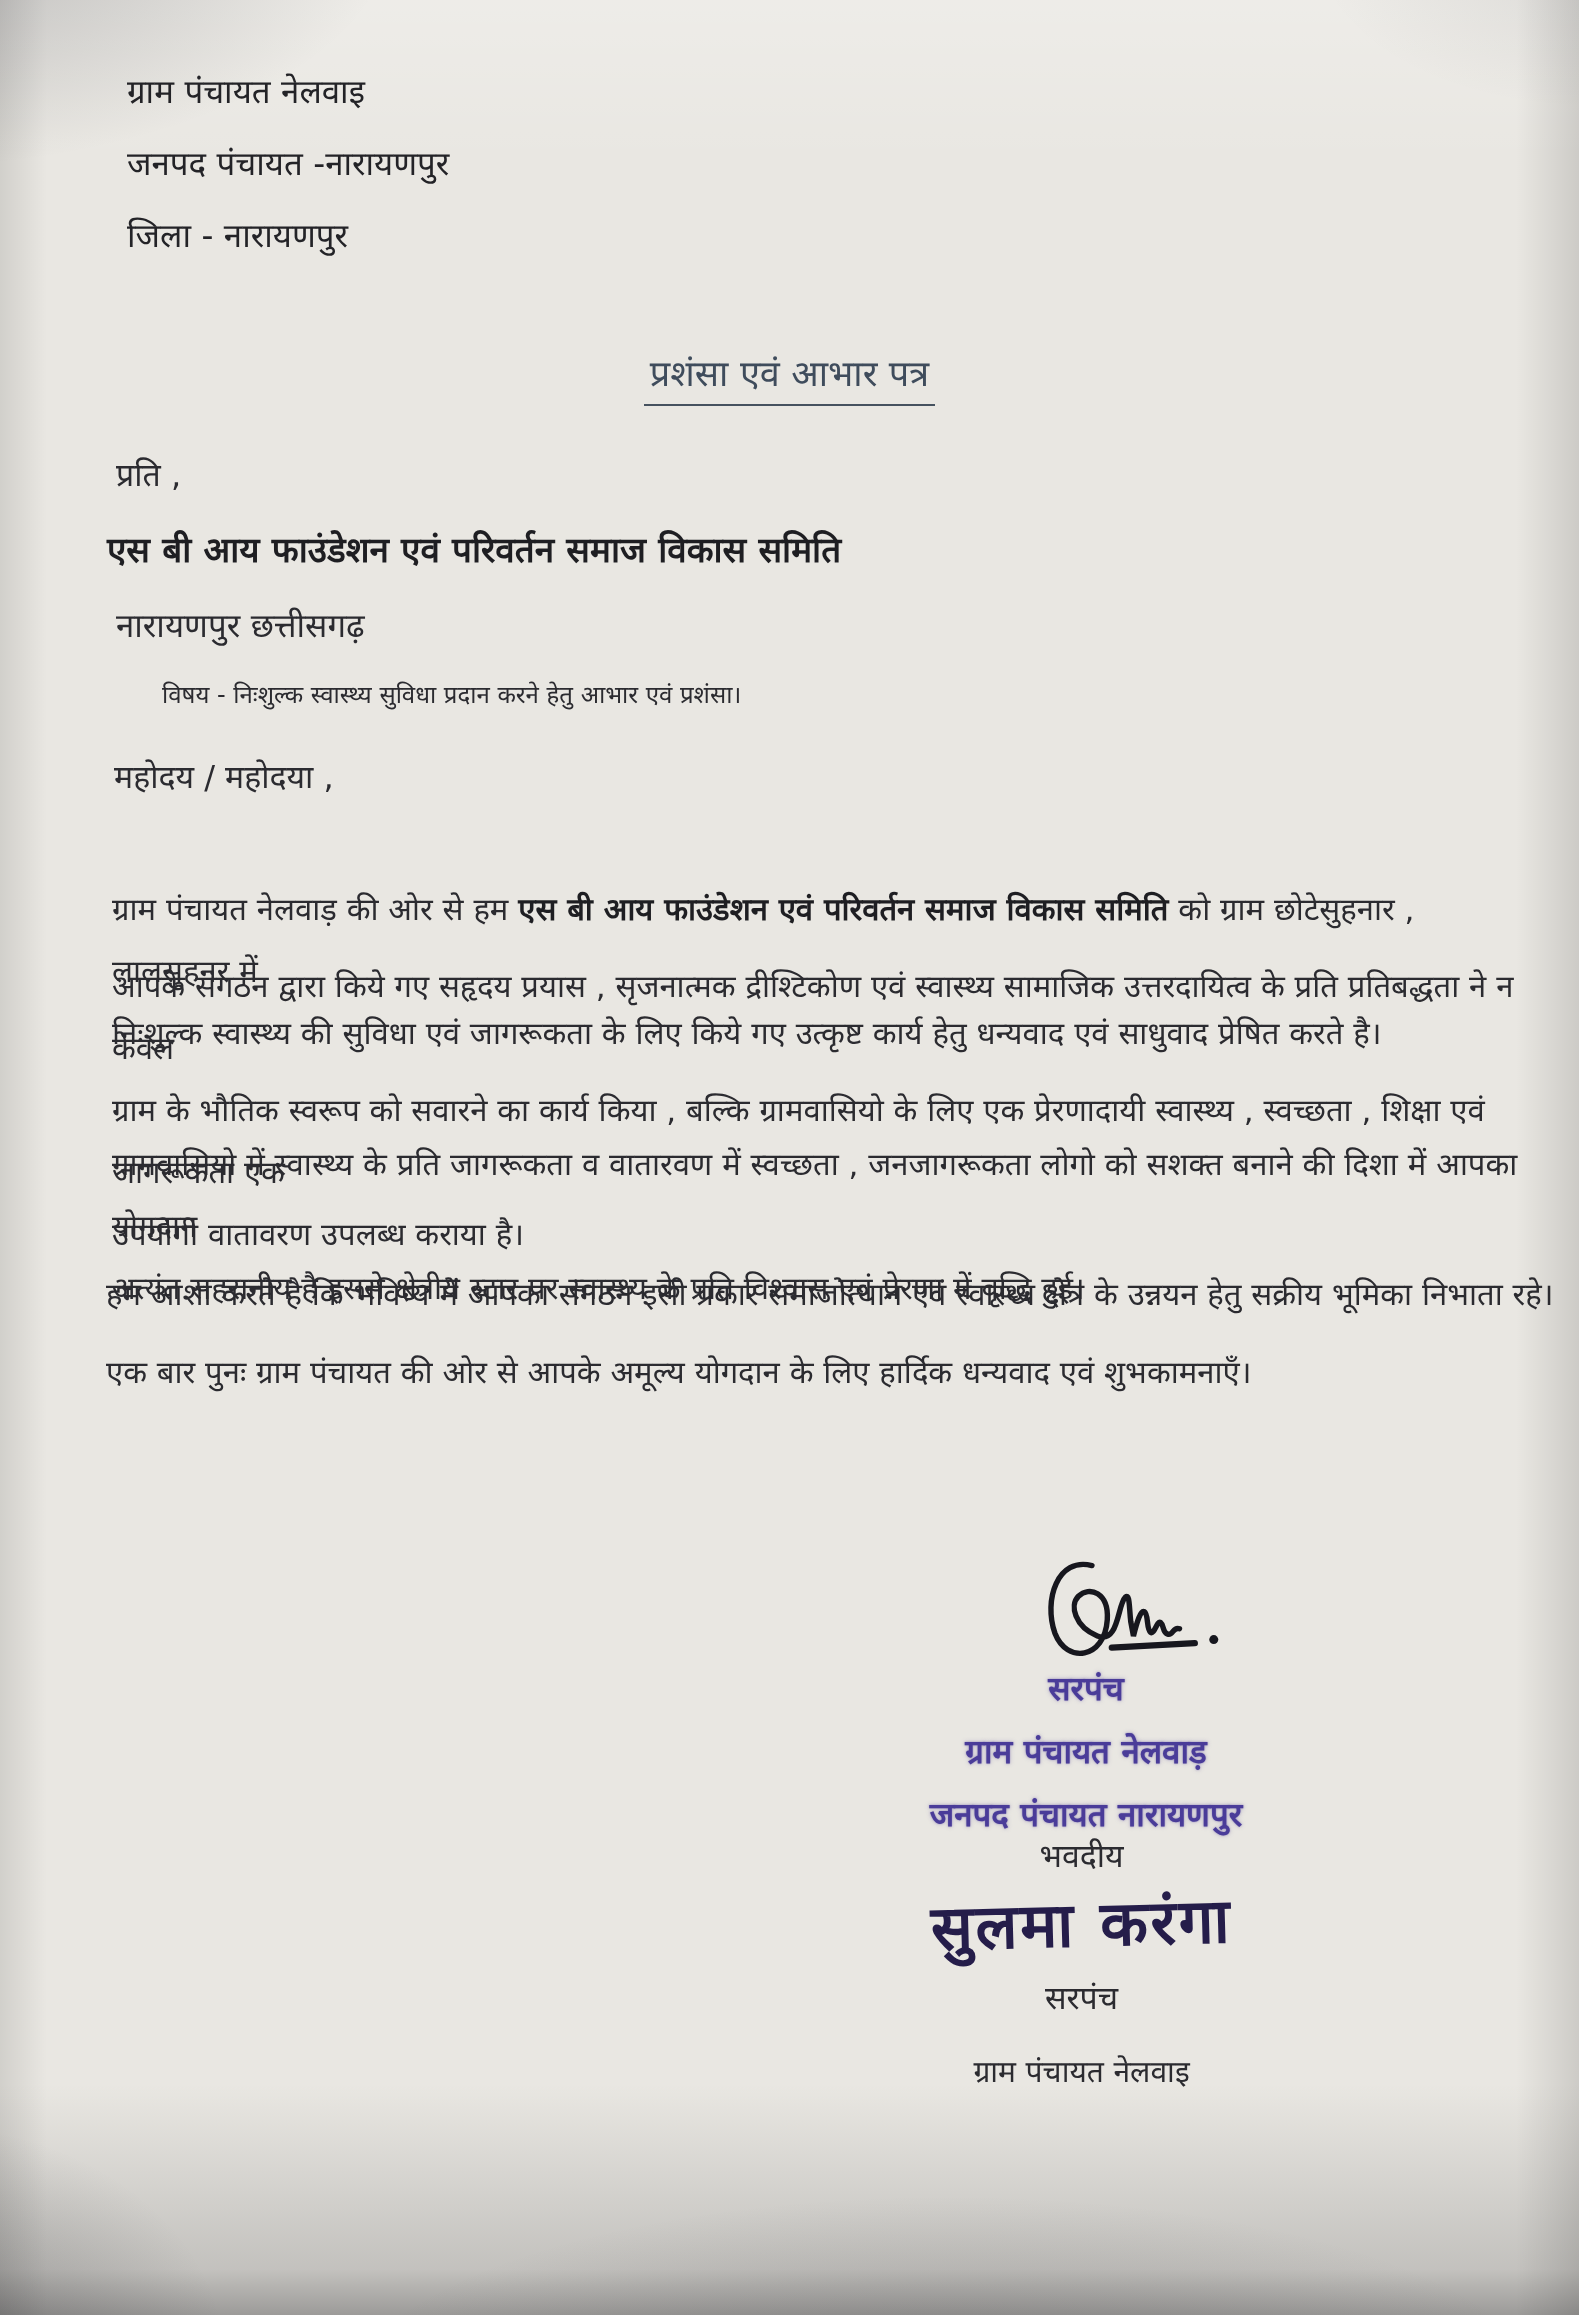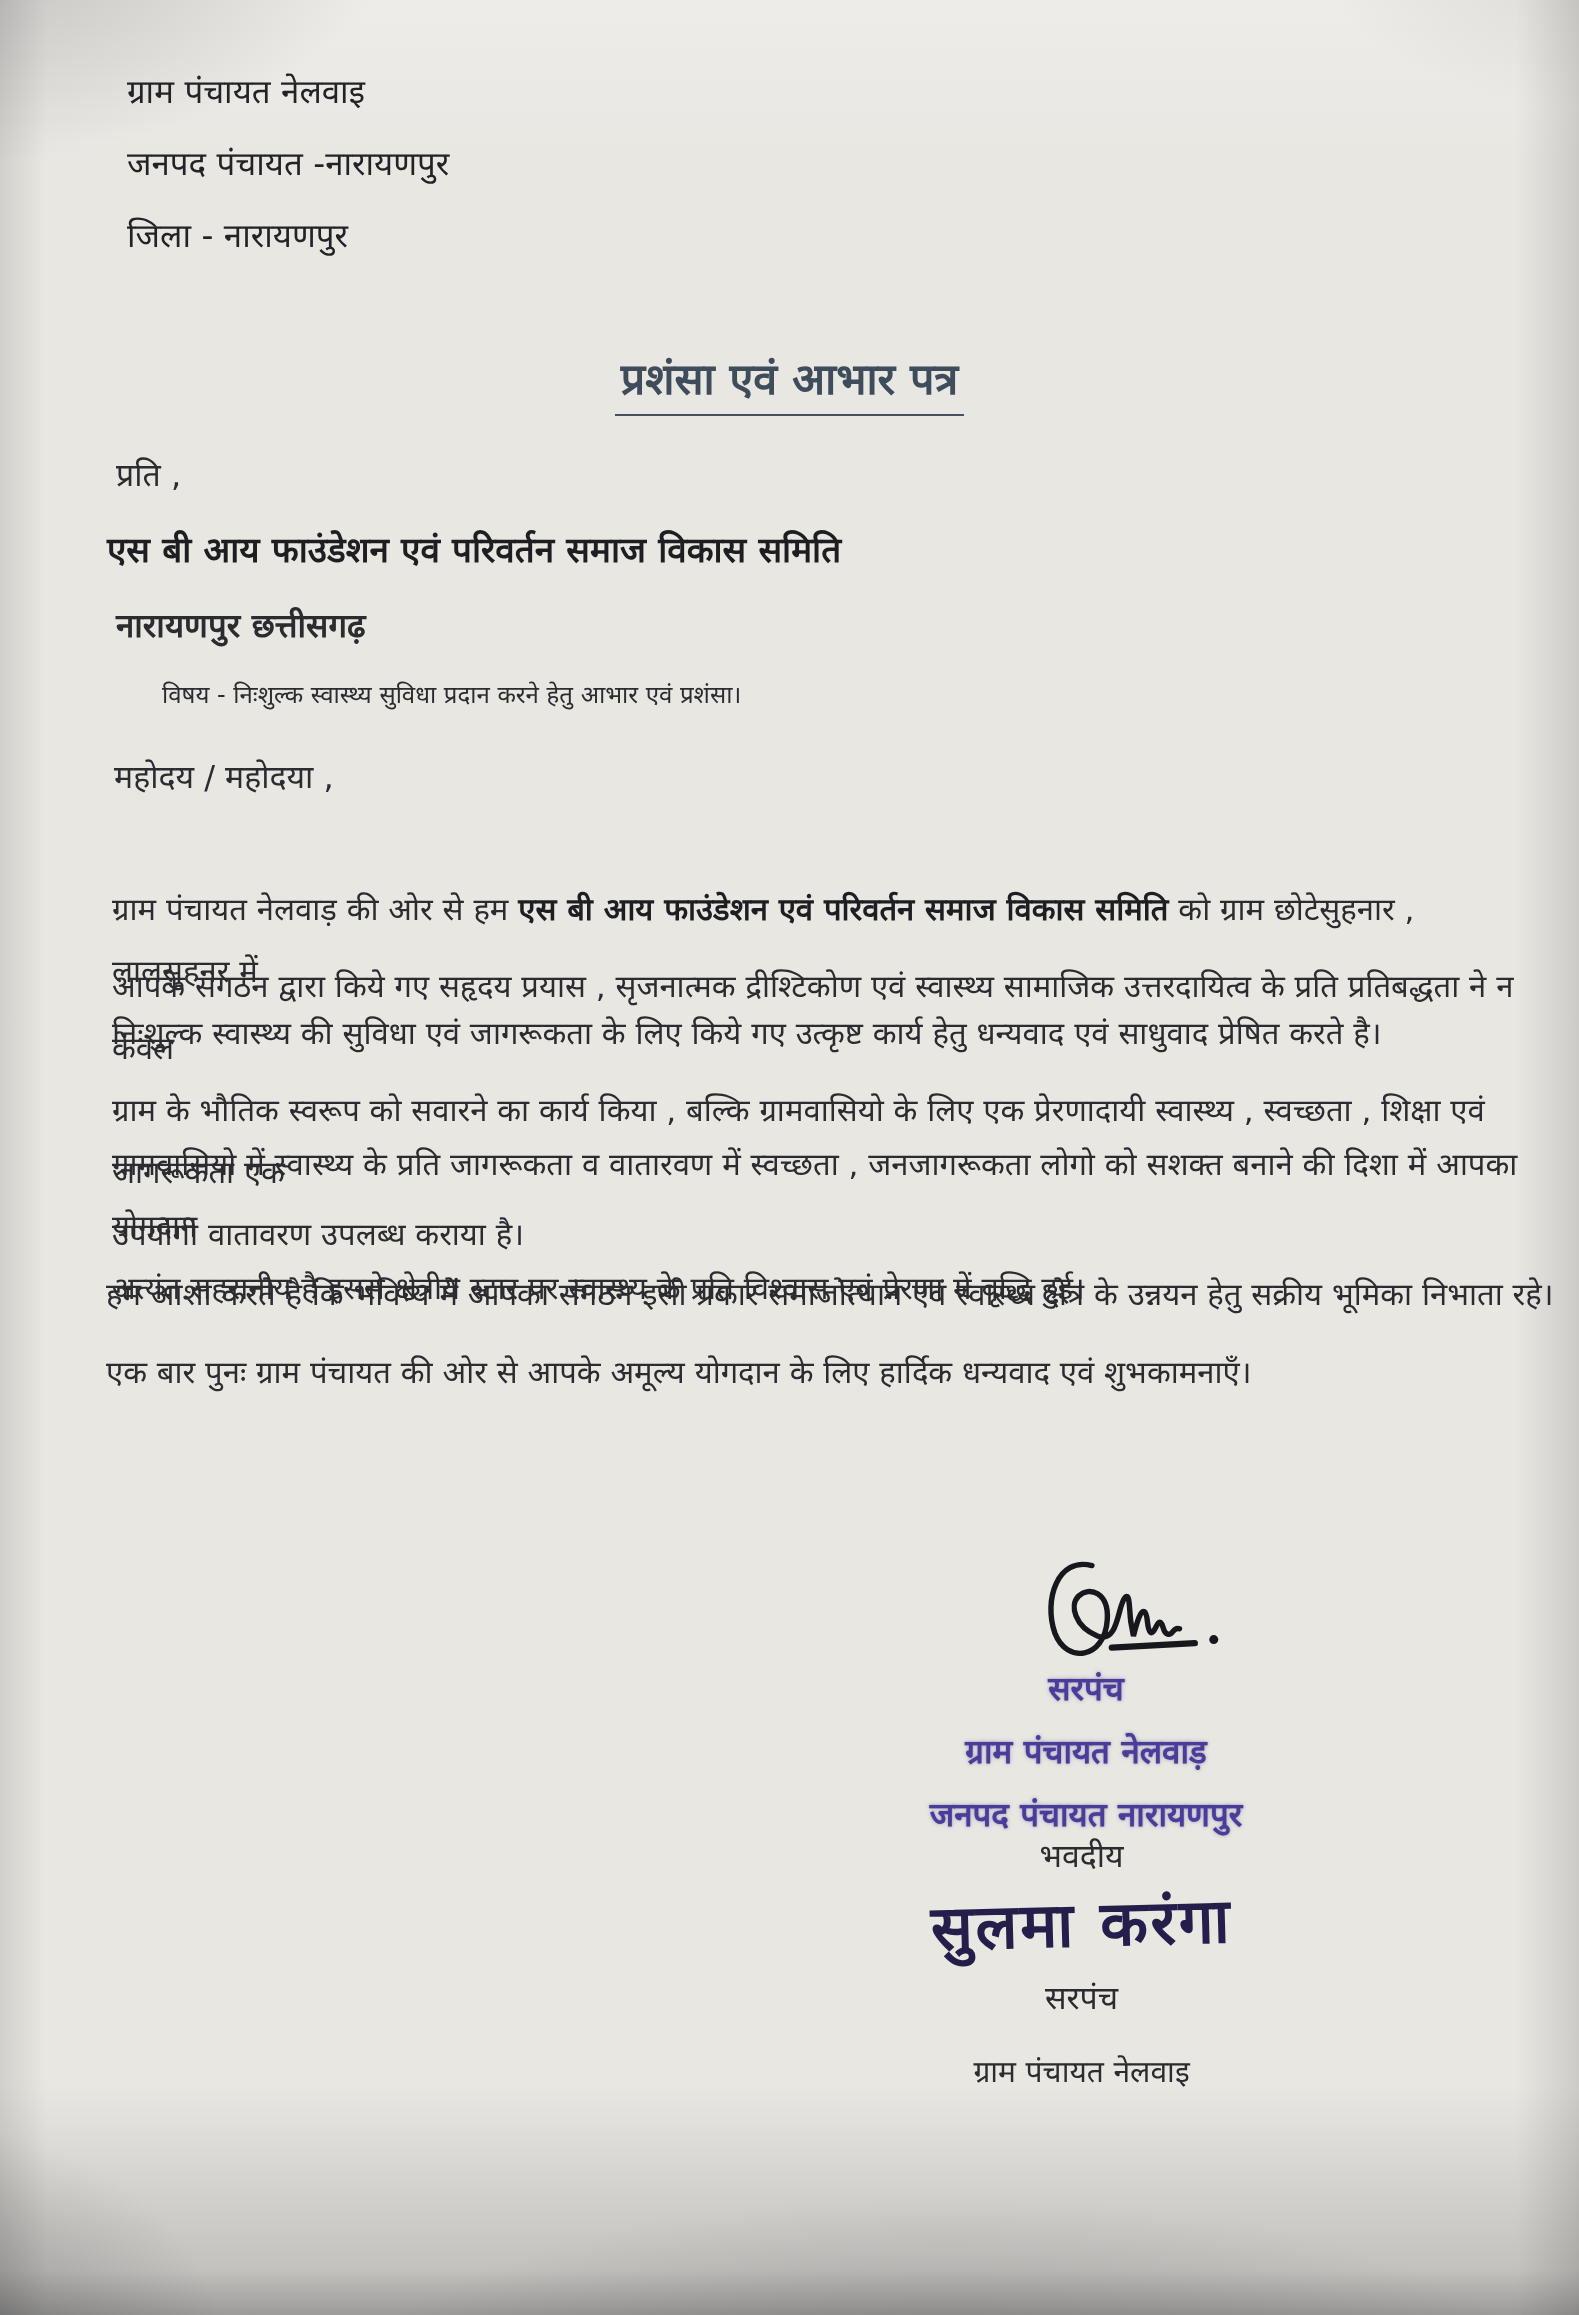--- a/index.html
+++ b/index.html
@@ -19,27 +19,27 @@
       linear-gradient(180deg, rgba(255,255,255,0.22) 0%, rgba(0,0,0,0) 7%, rgba(0,0,0,0) 90%, rgba(60,60,62,0.22) 98%, rgba(60,60,62,0.45) 100%);
   }
   .abs { position: absolute; }
   .ink { color: #2b2b30; }
 
   .letterhead { left: 127px; top: 56px; font-size: 33px; line-height: 72px; color: #232327; }
 
   .title-wrap { left: 0; top: 348px; width: 1579px; text-align: center; }
   .title-text {
     display: inline-block;
-    font-size: 43px; font-weight: bold; color: #3f4c5c;
+    font-size: 36px; font-weight: normal; color: #3f4c5c;
     border-bottom: 2.7px solid #46525f; padding: 0 5.4px 7.2px 5.4px;
   }
 
   .pratik    { left: 116px; top: 452px; font-size: 32px; }
   .recipient { left: 107px; top: 525px; font-size: 35px; font-weight: bold; color: #1e1e22; }
-  .address   { left: 116px; top: 602px; font-size: 33px; font-weight: bold; }
+  .address   { left: 116px; top: 602px; font-size: 33px; }
   .subject   { left: 114px; top: 677px; font-size: 24px; margin-left: 48px; }
   .greeting  { left: 114px; top: 754px; font-size: 32px; }
 
   .para { font-size: 31px; line-height: 62px; white-space: pre-line; color: #2b2b30; margin-left: 16px; }
   .para1 { left: 96px; top: 816px;  width: 1411px; }
   .para2 { left: 96px; top: 955px; width: 1420px; }
   .para3 { left: 96px; top: 1133px; width: 1438px; }
   .para4 { left: 90px; top: 1263px; width: 1456px; }
   .para5 { left: 90px; top: 1341px; width: 1456px; }
   .para1 b { font-weight: bold; color: #1e1e22; }

